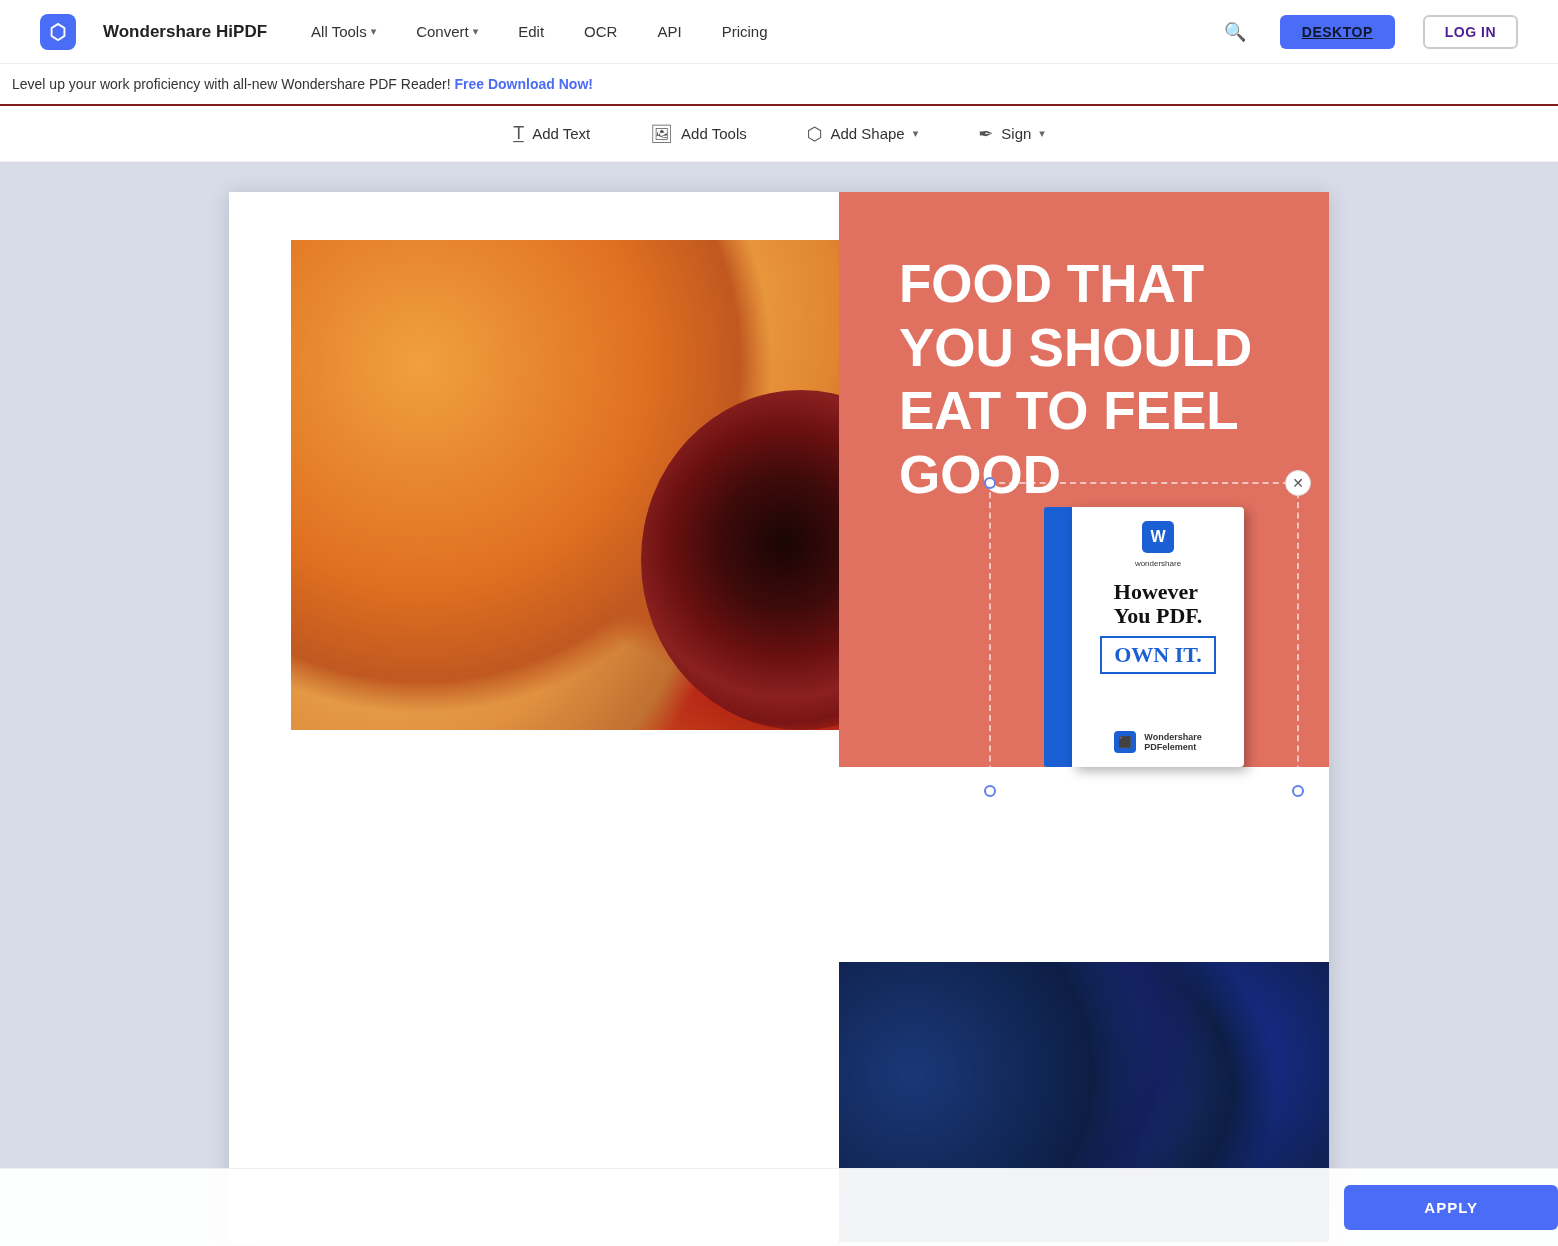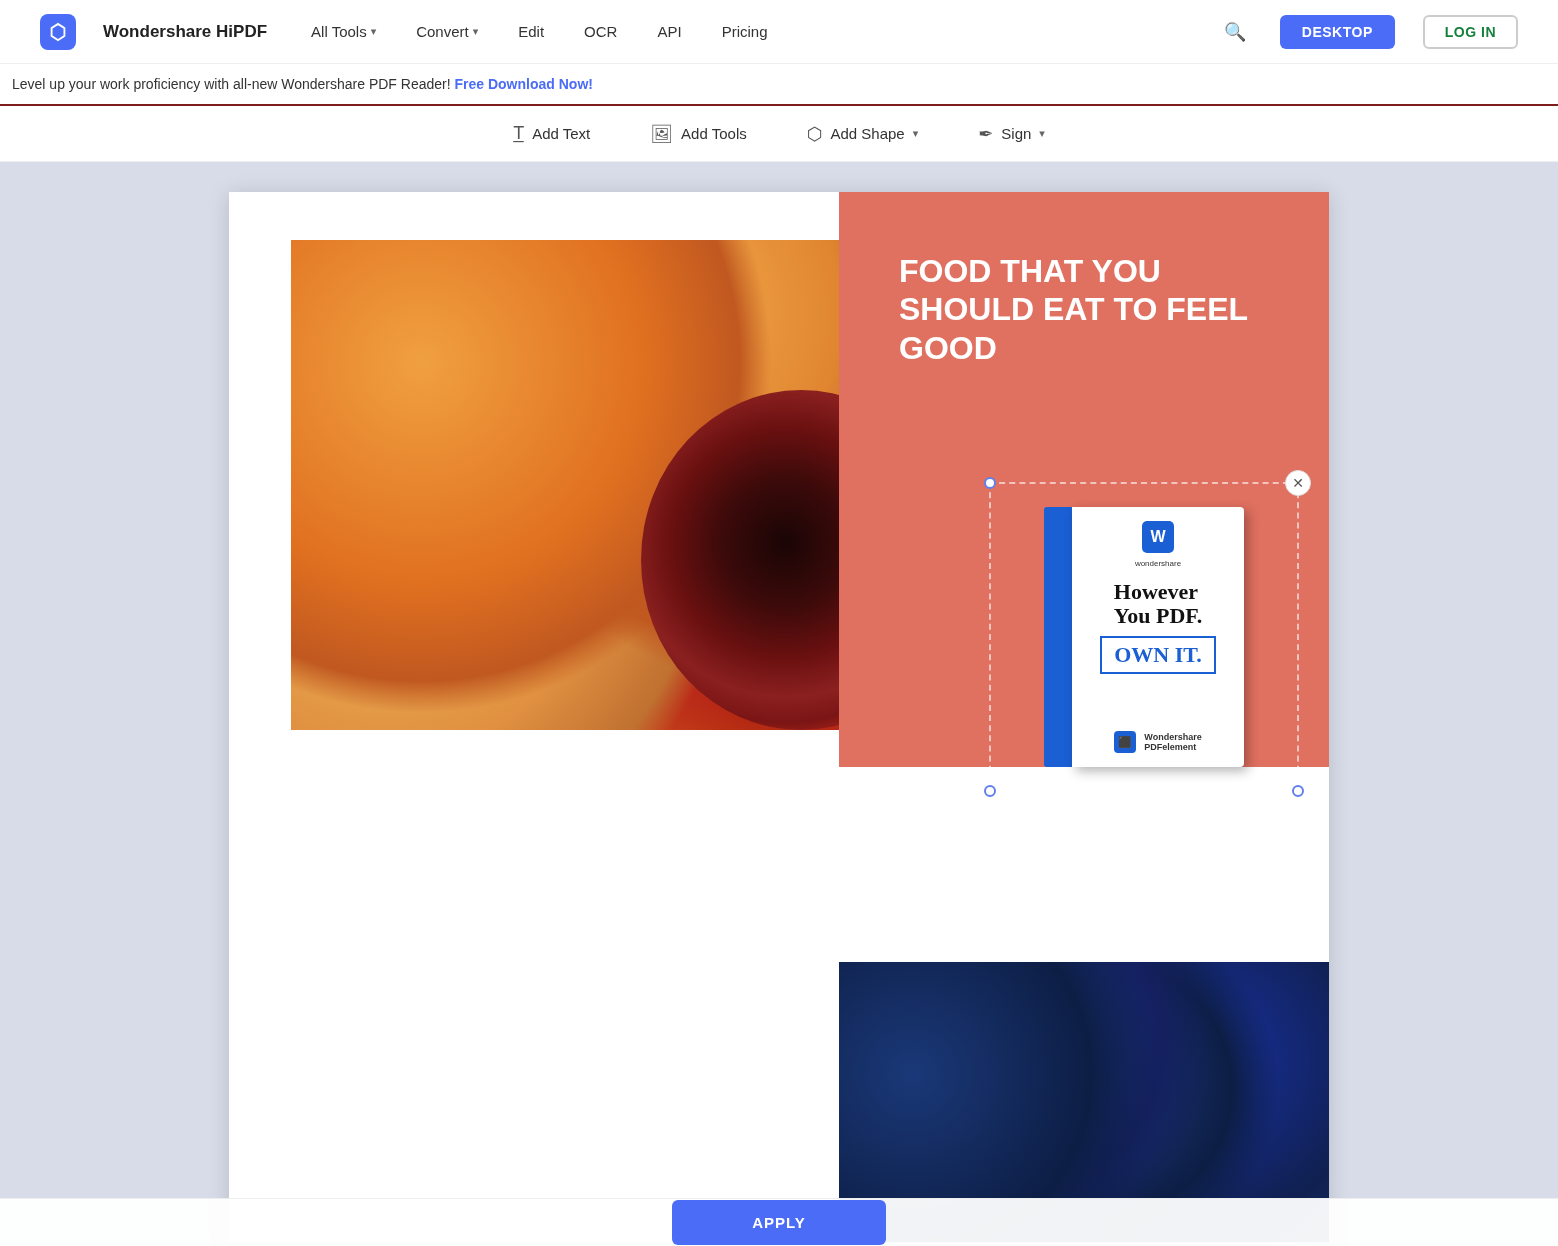--- a/index.html
+++ b/index.html
@@ -51,32 +51,33 @@
       height: 32px;
       display: flex;
       align-items: center;
       justify-content: center;
       cursor: pointer;
       color: #555;
       font-size: 18px;
     }
     .btn-desktop {
       background: #4a6cf7;
-      color: #ffffff;
+      color: #0f172a;
       border: none;
       padding: 9px 22px;
       border-radius: 6px;
       font-size: 14px;
       font-weight: 600;
       cursor: pointer;
       letter-spacing: 0.5px;
+      text-decoration: underline;
     }
     .btn-login {
       background: white;
-      color: #15803d;
+      color: #4c1d95;
       border: 2px solid #ccc;
       padding: 7px 20px;
       border-radius: 6px;
       font-size: 14px;
       font-weight: 600;
       cursor: pointer;
       letter-spacing: 0.5px;
     }
 
     
@@ -179,21 +180,21 @@
       width: 490px;
       height: 575px;
       background: #e07060;
       display: flex;
       flex-direction: column;
       align-items: flex-start;
       padding: 60px 50px 40px 60px;
     }
     .sidebar-title {
       color: white;
-      font-size: 32px;
+      font-size: 53px;
       font-weight: 800;
       line-height: 1.2;
       text-transform: uppercase;
       margin-bottom: 30px;
     }
 
     
     .product-box-container {
       position: absolute;
       top: 290px;
@@ -366,24 +367,24 @@
       background-color: #1a3060;
     }
 
     
     .apply-bar {
       position: fixed;
       bottom: 0;
       left: 0;
       right: 0;
       background: rgba(255,255,255,0.95);
-      height: 48px;
-      display: flex;
-      align-items: center;
-      justify-content: center;
+      height: 78px;
+      display: flex;
+      align-items: center;
+      justify-content: flex-end;
       border-top: 1px solid #eee;
       z-index: 100;
     }
     .btn-apply {
       background: #4a6cf7;
       color: white;
       border: none;
       padding: 14px 80px;
       border-radius: 6px;
       font-size: 15px;

